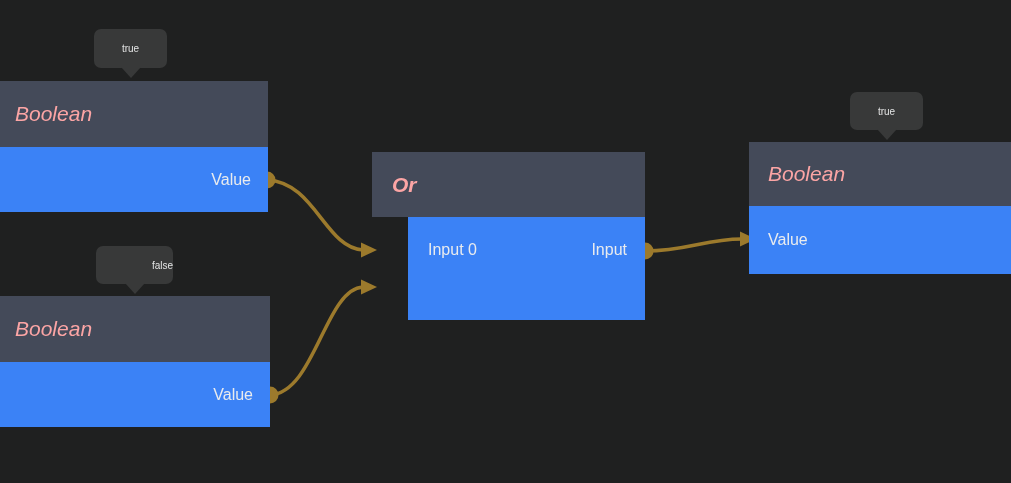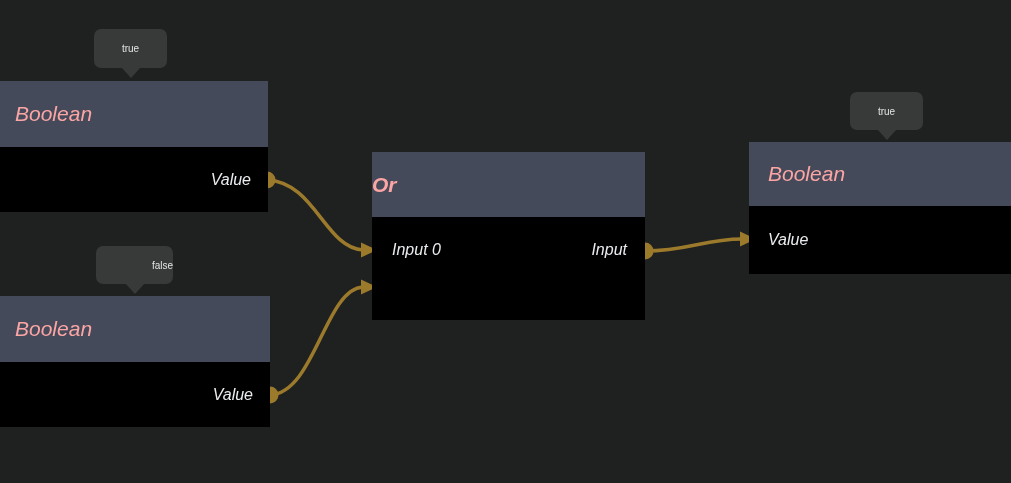--- a/index.html
+++ b/index.html
@@ -15,34 +15,34 @@
 
   .node { position: absolute; }
   .node-header {
     background: #444a59;
     color: #fca5a5;
     font-size: 21px;
     display: flex;
     align-items: center;
     font-style: italic;
   }
-  .node-body { background: #000000; box-sizing: border-box; font-style: italic; }
+  .node-body { background: #3b82f6; box-sizing: border-box; }
   .port-label { color: #e9ebee; font-size: 16px; white-space: nowrap; }
 
   .n1 { left: 0; top: 81px; width: 268px; }
   .n1 .node-header { height: 66px; padding-left: 15px; }
   .n1 .node-body  { height: 65px; display: flex; align-items: center; justify-content: flex-end; padding-right: 17px; }
 
   .n2 { left: 0; top: 296px; width: 270px; }
   .n2 .node-header { height: 66px; padding-left: 15px; }
   .n2 .node-body  { height: 65px; display: flex; align-items: center; justify-content: flex-end; padding-right: 17px; }
 
   .nor { left: 372px; top: 152px; width: 273px; }
-  .nor .node-header { height: 65px; font-weight: bold; text-align: right; }
-  .nor .node-body { height: 103px; padding: 15px 18px 0 20px; }
+  .nor .node-header { height: 65px; padding-left: 20px; font-weight: bold; text-align: right; }
+  .nor .node-body { height: 103px; padding: 15px 18px 0 20px; margin-left: 36px; }
   .or-row { display: flex; justify-content: space-between; align-items: center; height: 36px; }
 
   .n3 { left: 749px; top: 142px; width: 262px; }
   .n3 .node-header { height: 64px; padding-left: 19px; }
   .n3 .node-body  { height: 68px; display: flex; align-items: center; padding-left: 19px; }
 
   .tooltip {
     position: absolute;
     background: #383939;
     border-radius: 7px;

